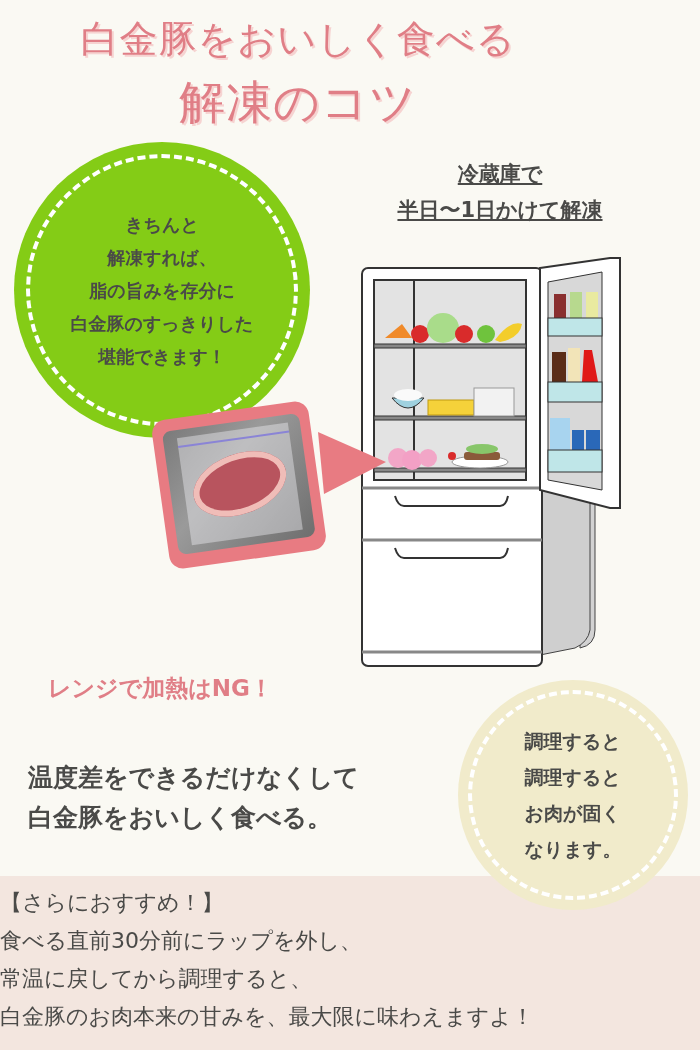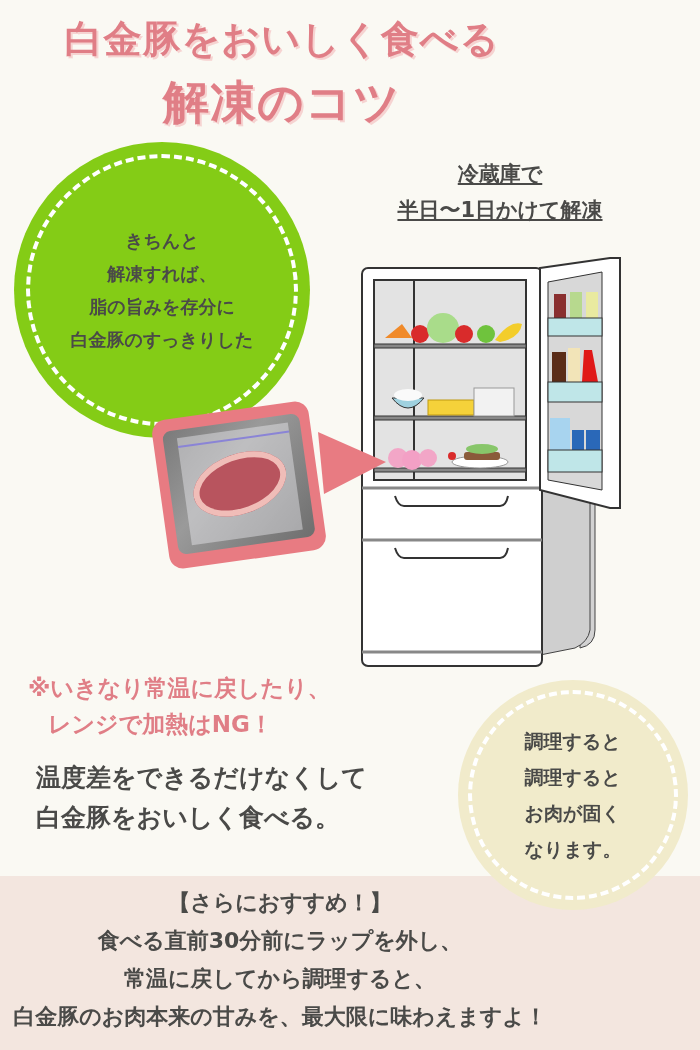--- a/index.html
+++ b/index.html
@@ -1,45 +1,46 @@
 <!DOCTYPE html>
 <html><head>
 <meta charset="utf-8">
 <style>
   html,body{margin:0;padding:0;}
   body{width:700px;height:1050px;background:#faf9f3;position:relative;overflow:hidden;
        font-family:"DejaVu Sans","Liberation Sans",sans-serif;color:#4a4a48;}
   .abs{position:absolute;}
-  .title{left:0;width:564px;text-align:center;font-weight:bold;color:#e07e86;
+  .title{left:16px;width:564px;text-align:center;font-weight:normal;color:#e07e86;
          text-shadow:2px 2px 0 #f6d3d1;letter-spacing:1px;}
   .t1{top:14px;font-size:38px;}
   .t2{top:72px;font-size:46px;}
   .circle{border-radius:50%;display:flex;align-items:center;justify-content:center;}
   .circle-inner{position:absolute;border:4px dashed #ffffff;border-radius:50%;}
   .bubble-text{position:relative;text-align:center;font-weight:bold;font-size:18px;line-height:33px;color:#4a4a48;}
   .fridge-note{left:330px;width:340px;text-align:center;font-weight:bold;font-size:21px;line-height:36px;top:156px;color:#4a4a48;text-decoration:underline;}
   .warn{left:28px;top:670px;font-weight:bold;font-size:23px;line-height:36px;color:#e07e86;}
   .warn .l2{padding-left:20px;display:block;}
-  .tip{left:36px;top:758px;font-size:25px;line-height:40px;font-weight:bold;color:#4a4a48;}
+  .tip{left:28px;top:758px;font-size:25px;line-height:40px;font-weight:bold;color:#4a4a48;}
   .band{left:0;top:876px;width:700px;height:174px;background:#f3e6df;}
-  .band-text{left:0;width:560px;top:884px;text-align:center;font-size:22px;line-height:38px;color:#4a4a48;font-weight:bold;}
+  .band-text{left:0;width:560px;top:884px;text-align:left;font-size:22px;line-height:38px;color:#4a4a48;}
 </style>
 </head>
 <body>
 
 <div class="abs title t1">白金豚をおいしく食べる</div>
 <div class="abs title t2">解凍のコツ</div>
 
 <div class="abs circle" style="left:14px;top:142px;width:296px;height:296px;background:#84cc16;">
   <div class="circle-inner" style="left:12px;top:12px;width:264px;height:264px;"></div>
   <div class="bubble-text">
     <div>きちんと</div>
     <div>解凍すれば、</div>
     <div>脂の旨みを存分に</div>
     <div>白金豚のすっきりした</div>
+    <div>堪能できます！</div>
   </div>
 </div>
 
 <div class="abs fridge-note">
   <div>冷蔵庫で</div>
   <div>半日〜1日かけて解凍</div>
 </div>
 
 <svg class="abs" style="left:340px;top:250px;" width="300" height="420" viewBox="0 0 300 420">
 
@@ -106,21 +107,20 @@
     <div style="position:absolute;left:14px;top:16px;width:112px;height:2px;background:#8a84d6;"></div>
     <div style="position:absolute;left:22px;top:32px;width:96px;height:60px;border-radius:48px/30px;background:#b8545e;transform:rotate(-12deg);box-shadow:inset 0 0 0 6px #f0bdb8;"></div>
   </div>
 </div>
 
 <svg class="abs" style="left:318px;top:432px;" width="72" height="66" viewBox="0 0 72 66">
   <polygon points="0,0 68,30 6,62" fill="#e87b82"></polygon>
 </svg>
 
 <div class="abs warn">
-  <span>※いきなり常温に戻したり、</span>
   <span class="l2">レンジで加熱はNG！</span>
 </div>
 
 <div class="abs tip">
   <div>温度差をできるだけなくして</div>
   <div>白金豚をおいしく食べる。</div>
 </div>
 
 <div class="abs band"></div>
 

